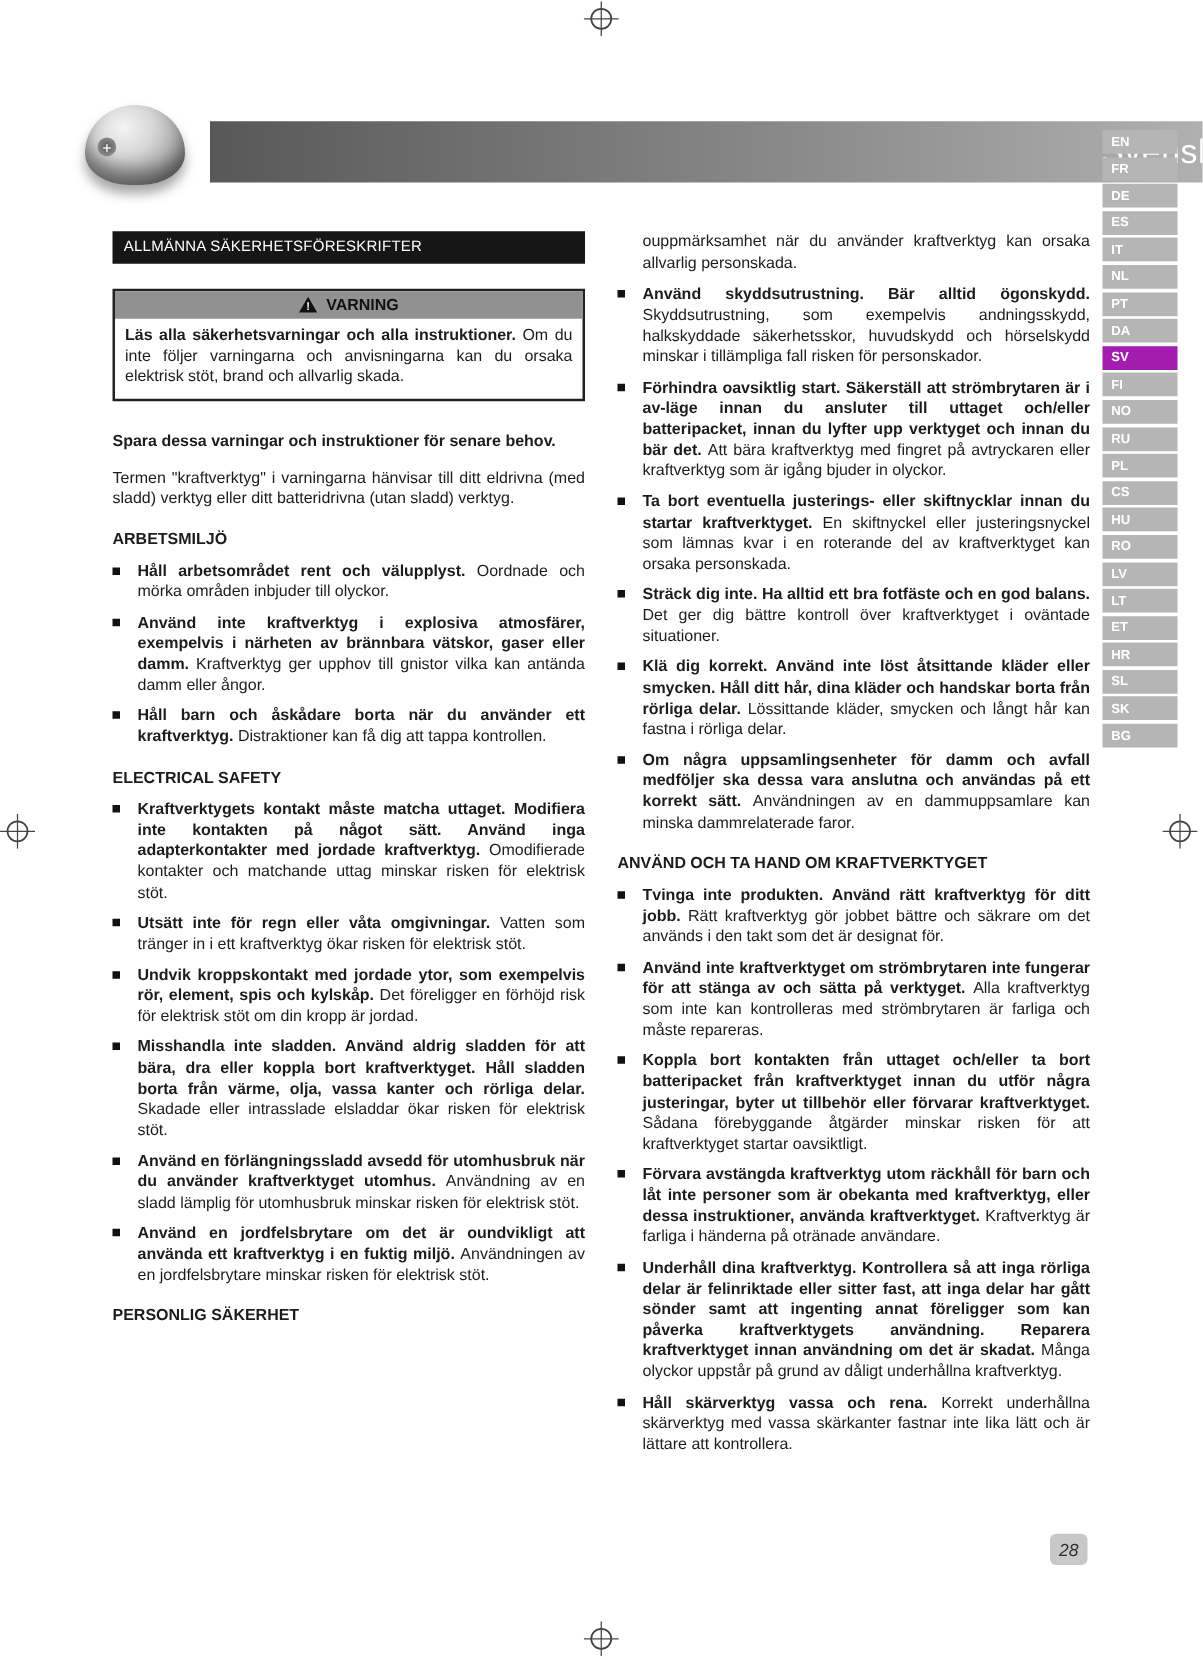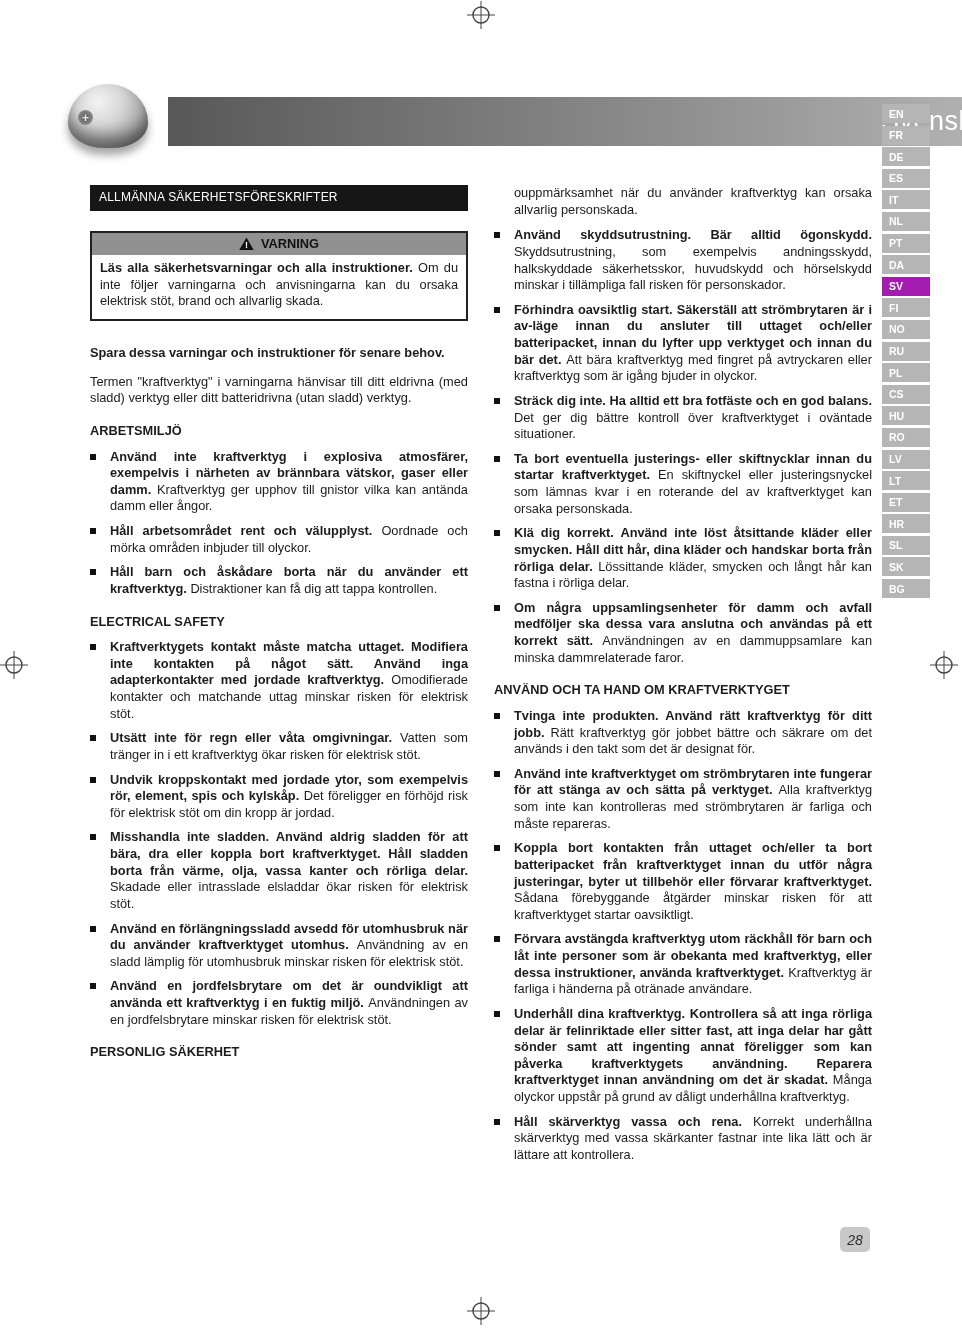--- a/index.html
+++ b/index.html
@@ -16,21 +16,21 @@
   .logo-emblem{position:absolute;left:10px;top:26px;width:15px;height:15px;border-radius:50%;
         background:radial-gradient(circle,#5a5a5a 0%,#8d8d8d 75%);
         color:#e8e8e8;display:flex;align-items:center;justify-content:center;
         font-size:12px;font-weight:bold;line-height:1}
 
   .header-bar{position:absolute;left:168px;top:97px;width:846px;height:49px;
         background:linear-gradient(to right,#585858 0%,#8a8a8a 55%,#b6b6b6 100%);
         display:flex;align-items:center;justify-content:flex-end;padding-right:26px}
   .header-title{color:#ffffff;font-size:27px;letter-spacing:.5px}
 
-  .lang-tabs{position:absolute;left:882px;top:104px;width:48px}
+  .lang-tabs{position:absolute;left:882px;top:104px;width:60px}
   .lang-tab{height:19px;margin-bottom:2.6px;background:#b5b5b5;color:#ffffff;
         font-size:10.5px;font-weight:bold;display:flex;align-items:center;padding-left:7px}
   .lang-tab.active{background:#a21caf}
 
   .col{position:absolute;top:185px;width:378px;font-size:12.8px;line-height:1.3;
        text-align:justify}
   .col-left{left:90px}
   .col-right{left:494px}
 
   .title-box{background:#161616;color:#ffffff;font-weight:normal;font-size:12px;
@@ -123,25 +123,25 @@
         <span>VARNING</span>
       </div>
       <div class="warning-body"><b>Läs alla säkerhetsvarningar och alla instruktioner. </b>Om du inte följer varningarna och anvisningarna kan du orsaka elektrisk stöt, brand och allvarlig skada.</div>
     </div>
     <div class="para bold">Spara dessa varningar och instruktioner för senare behov.</div>
     <div class="para">Termen "kraftverktyg" i varningarna hänvisar till ditt eldrivna (med sladd) verktyg eller ditt batteridrivna (utan sladd) verktyg.</div>
     <div class="sec-heading">ARBETSMILJÖ</div>
     <div class="bullets">
       <div class="bullet">
         <span class="marker"></span>
+        <span class="btext"><b>Håll arbetsområdet rent och välupplyst. </b>Oordnade och mörka områden inbjuder till olyckor.</span>
+      </div>
+      <div class="bullet">
+        <span class="marker"></span>
         <span class="btext"><b>Använd inte kraftverktyg i explosiva atmosfärer, exempelvis i närheten av brännbara vätskor, gaser eller damm. </b>Kraftverktyg ger upphov till gnistor vilka kan antända damm eller ångor.</span>
-      </div>
-      <div class="bullet">
-        <span class="marker"></span>
-        <span class="btext"><b>Håll arbetsområdet rent och välupplyst. </b>Oordnade och mörka områden inbjuder till olyckor.</span>
       </div>
       <div class="bullet">
         <span class="marker"></span>
         <span class="btext"><b>Håll barn och åskådare borta när du använder ett kraftverktyg. </b>Distraktioner kan få dig att tappa kontrollen.</span>
       </div>
     </div>
     <div class="sec-heading">ELECTRICAL SAFETY</div>
     <div class="bullets">
       <div class="bullet">
         <span class="marker"></span>
@@ -176,28 +176,28 @@
       <div class="bullet">
         <span class="marker"></span>
         <span class="btext"><b>Använd skyddsutrustning. Bär alltid ögonskydd. </b>Skyddsutrustning, som exempelvis andningsskydd, halkskyddade säkerhetsskor, huvudskydd och hörselskydd minskar i tillämpliga fall risken för personskador.</span>
       </div>
       <div class="bullet">
         <span class="marker"></span>
         <span class="btext"><b>Förhindra oavsiktlig start. Säkerställ att strömbrytaren är i av-läge innan du ansluter till uttaget och/eller batteripacket, innan du lyfter upp verktyget och innan du bär det. </b>Att bära kraftverktyg med fingret på avtryckaren eller kraftverktyg som är igång bjuder in olyckor.</span>
       </div>
       <div class="bullet">
         <span class="marker"></span>
+        <span class="btext"><b>Ta bort eventuella justerings- eller skiftnycklar innan du startar kraftverktyget. </b>En skiftnyckel eller justeringsnyckel som lämnas kvar i en roterande del av kraftverktyget kan orsaka personskada.</span>
+      </div>
+      <div class="bullet">
+        <span class="marker"></span>
         <span class="btext"><b>Sträck dig inte. Ha alltid ett bra fotfäste och en god balans. </b>Det ger dig bättre kontroll över kraftverktyget i oväntade situationer.</span>
       </div>
       <div class="bullet">
         <span class="marker"></span>
-        <span class="btext"><b>Ta bort eventuella justerings- eller skiftnycklar innan du startar kraftverktyget. </b>En skiftnyckel eller justeringsnyckel som lämnas kvar i en roterande del av kraftverktyget kan orsaka personskada.</span>
-      </div>
-      <div class="bullet">
-        <span class="marker"></span>
         <span class="btext"><b>Klä dig korrekt. Använd inte löst åtsittande kläder eller smycken. Håll ditt hår, dina kläder och handskar borta från rörliga delar. </b>Lössittande kläder, smycken och långt hår kan fastna i rörliga delar.</span>
       </div>
       <div class="bullet">
         <span class="marker"></span>
         <span class="btext"><b>Om några uppsamlingsenheter för damm och avfall medföljer ska dessa vara anslutna och användas på ett korrekt sätt. </b>Användningen av en dammuppsamlare kan minska dammrelaterade faror.</span>
       </div>
     </div>
     <div class="sec-heading">ANVÄND OCH TA HAND OM KRAFTVERKTYGET</div>
     <div class="bullets">
       <div class="bullet">

